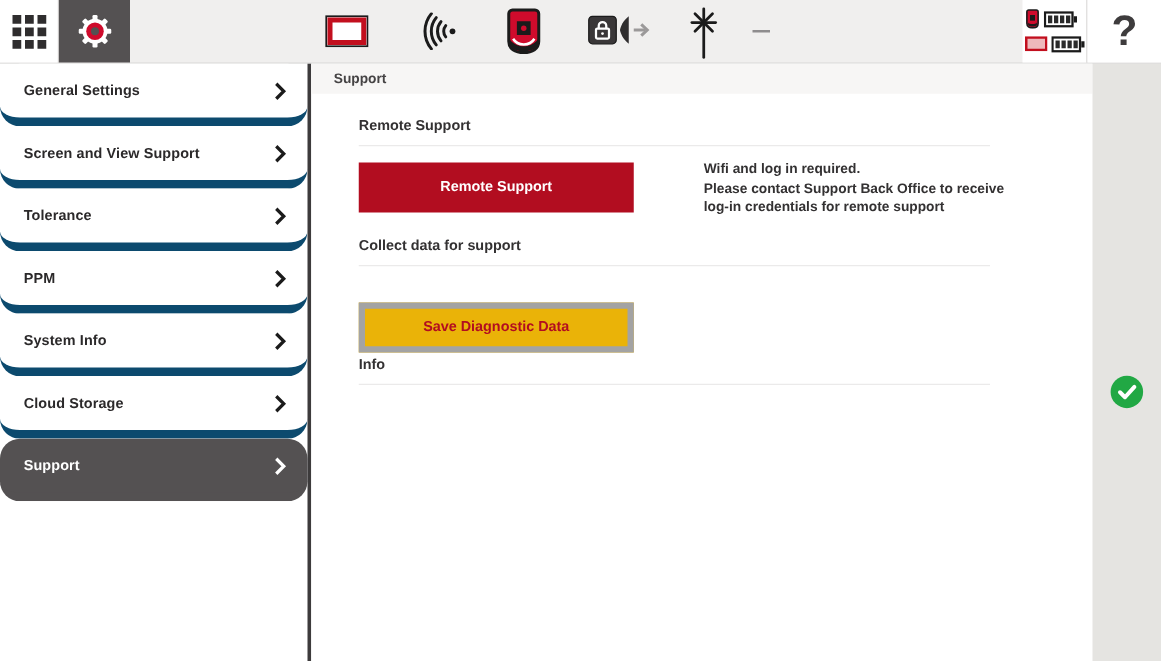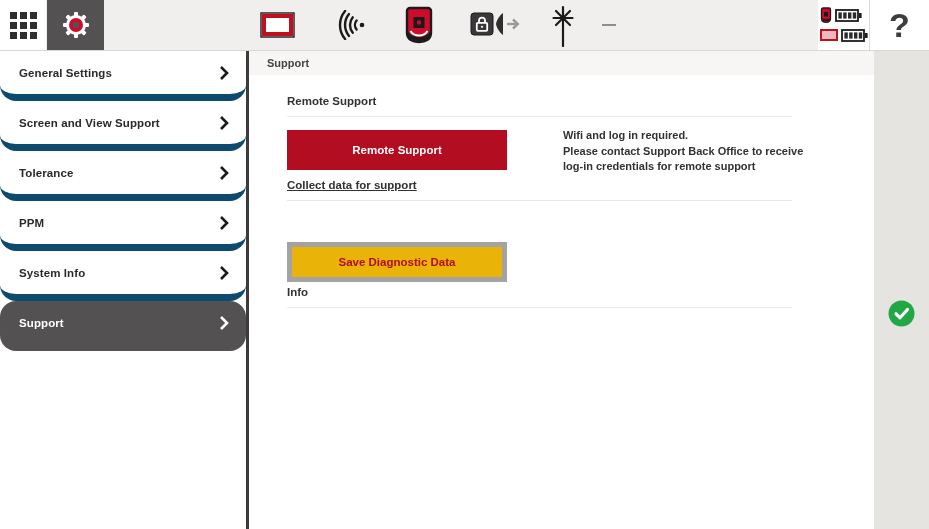--- a/index.html
+++ b/index.html
@@ -36,21 +36,21 @@
   .side-divider { position:absolute; left:246px; top:51px; width:3px; height:478px; background:#3d3b3c; }
 
   
   .content { position:absolute; left:249px; top:51px; width:625px; height:478px; background:#ffffff; }
   .content-header { position:absolute; left:0; top:0; width:625px; height:24px; background:#f7f6f5;
     display:flex; align-items:center; padding-left:18px; }
   .content-header span { font-size:11px; font-weight:bold; color:#454344; }
   .sec-heading { position:absolute; left:38px; width:505px; font-size:11.5px; font-weight:bold;
     color:#333132; padding-bottom:9px; border-bottom:1px solid #ebeaea; }
   .h-remote  { top:44px; }
-  .h-collect { top:128px;text-decoration:underline; }
+  .h-collect { top:140px; }
   .h-info    { top:235px; }
   .btn { position:absolute; left:38px; width:220px; height:40px; border:none;
     font-family:"Liberation Sans", sans-serif; font-size:11.5px; font-weight:bold; cursor:pointer; }
   .btn-primary { top:79px; background:#b20d20; color:#ffffff; }
   .btn-secondary { top:191px; background:#eab308; color:#b20d20; border:5px solid #a3a3a3; }
   .note { position:absolute; left:314px; top:77px; width:300px; font-size:11px; font-weight:bold;
     color:#333132; line-height:15.5px; white-space:pre-line; }
 
   
   .right-strip { position:absolute; left:874px; top:51px; width:55px; height:478px; background:#e5e4e1; }
@@ -199,20 +199,26 @@
       <svg width="10" height="16" viewBox="0 0 10 16">
           <polyline points="2,2 8,8 2,14" fill="none" stroke="#1b1b1b" stroke-width="2.6"></polyline>
         </svg>
     </div>
     <div class="side-item">
       <span class="lbl">System Info</span>
       <svg width="10" height="16" viewBox="0 0 10 16">
           <polyline points="2,2 8,8 2,14" fill="none" stroke="#1b1b1b" stroke-width="2.6"></polyline>
         </svg>
     </div>
+    <div class="side-item">
+      <span class="lbl">Cloud Storage</span>
+      <svg width="10" height="16" viewBox="0 0 10 16">
+          <polyline points="2,2 8,8 2,14" fill="none" stroke="#1b1b1b" stroke-width="2.6"></polyline>
+        </svg>
+    </div>
     <div class="side-item selected">
       <span class="lbl">Support</span>
       <svg width="10" height="16" viewBox="0 0 10 16">
           <polyline points="2,2 8,8 2,14" fill="none" stroke="#1b1b1b" stroke-width="2.6"></polyline>
         </svg>
     </div>
   </nav>
 
   <div class="side-divider"></div>
 

